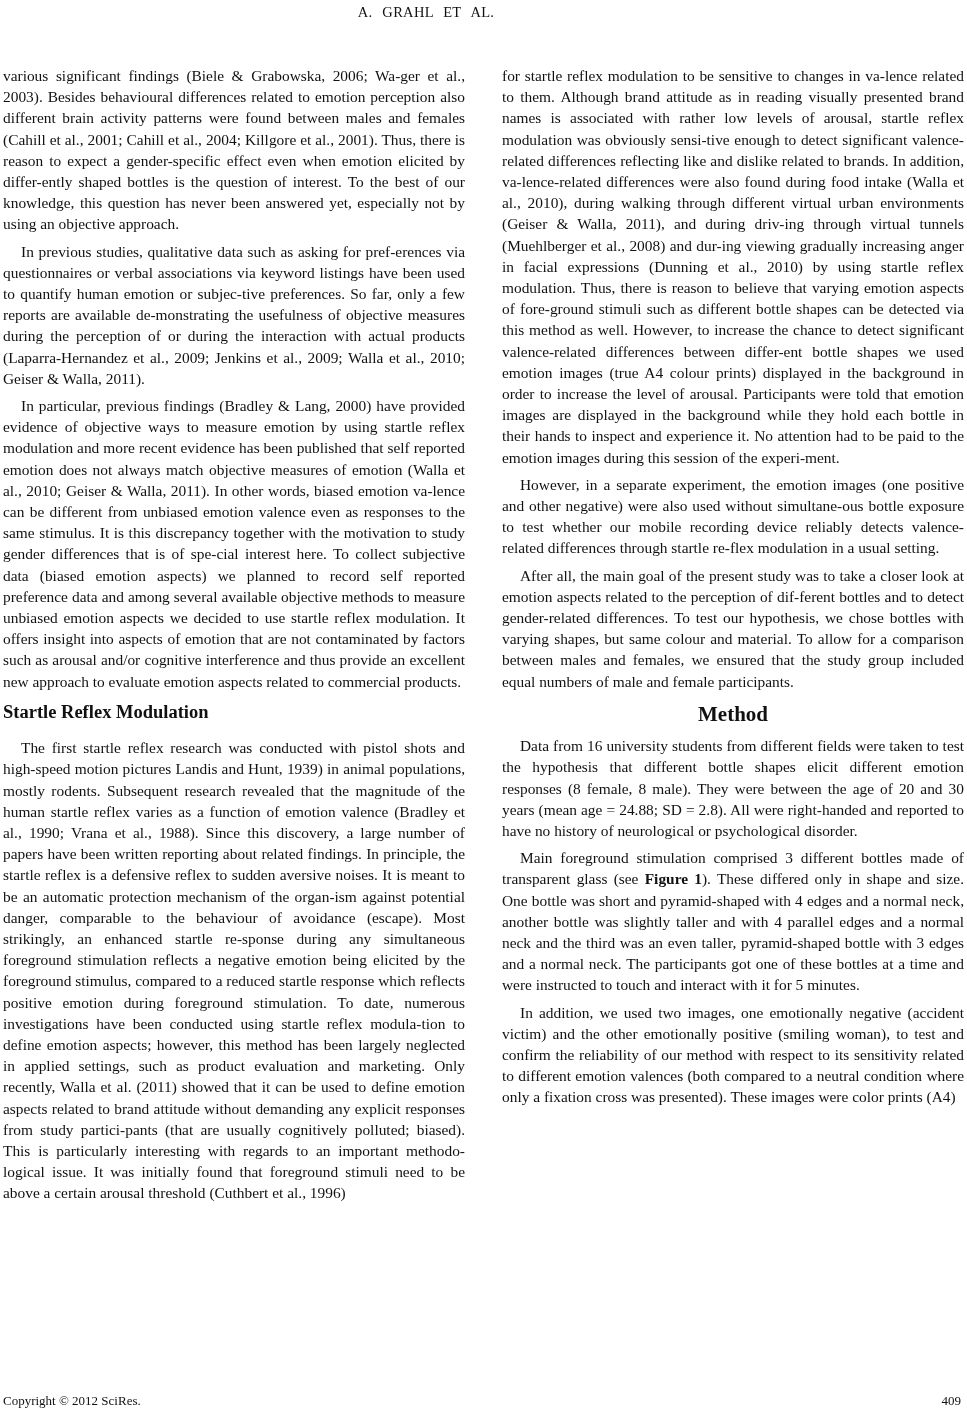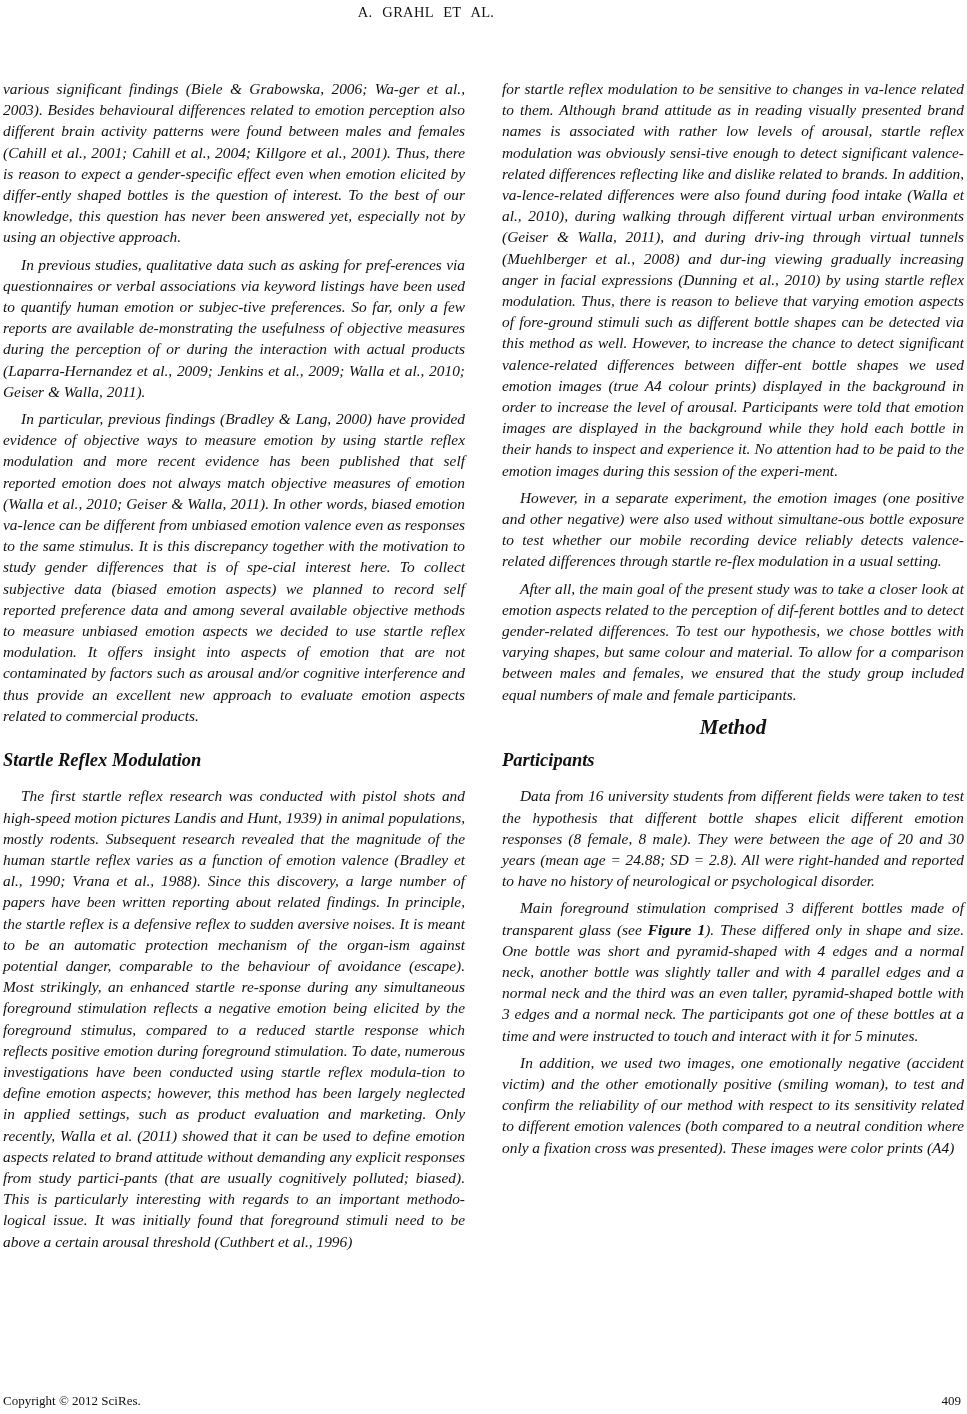--- a/index.html
+++ b/index.html
@@ -6,32 +6,32 @@
     body {
       width: 967px; height: 1414px; position: relative; overflow: hidden;
       font-family: "Liberation Serif", "DejaVu Serif", serif;
       color: #111111;
     }
     .running-head {
       position: absolute; top: 4px; left: 0; width: 852px; text-align: center;
       font-size: 14.5px; letter-spacing: 0.3px; word-spacing: 6px;
     }
     .col {
-      position: absolute; top: 78px; width: 462px;
-      font-size: 15.4px; line-height: 21.2px; font-style: italic;
+      position: absolute; top: 65px; width: 462px;
+      font-size: 15.4px; line-height: 21.2px;
     }
     .col.left { left: 3px; }
     .col.right { left: 502px; }
     p {
       margin: 0 0 6px 0; text-align: justify; text-indent: 18px;
       hyphens: manual;
     }
     p.noindent { text-indent: 0; }
     h2.section {
-      font-size: 18.5px; font-weight: bold; margin: 24px 0 14px 0;
+      font-size: 18.5px; font-weight: bold; margin: 10px 0 14px 0;
     }
     h1.major {
       font-size: 21px; font-weight: bold; text-align: center; margin: 12px 0 10px 0;
     }
     h2.sub {
       font-size: 18.5px; font-weight: bold; margin: 12px 0 14px 0;
     }
     h2.sub.gap { margin-top: 22px; }
     .footer-left {
       position: absolute; left: 3px; top: 1393px; font-size: 13px;
@@ -52,20 +52,19 @@
   <p>In particular, previous findings (Bradley &amp; Lang, 2000) have provided evidence of objective ways to measure emotion by using startle reflex modulation and more recent evidence has been published that self reported emotion does not always match objective measures of emotion (Walla et al., 2010; Geiser &amp; Walla, 2011). In other words, biased emotion va-lence can be different from unbiased emotion valence even as responses to the same stimulus. It is this discrepancy together with the motivation to study gender differences that is of spe-cial interest here. To collect subjective data (biased emotion aspects) we planned to record self reported preference data and among several available objective methods to measure unbiased emotion aspects we decided to use startle reflex modulation. It offers insight into aspects of emotion that are not contaminated by factors such as arousal and/or cognitive interference and thus provide an excellent new approach to evaluate emotion aspects related to commercial products.</p>
   <h2 class="section">Startle Reflex Modulation</h2>
   <p>The first startle reflex research was conducted with pistol shots and high-speed motion pictures Landis and Hunt, 1939) in animal populations, mostly rodents. Subsequent research revealed that the magnitude of the human startle reflex varies as a function of emotion valence (Bradley et al., 1990; Vrana et al., 1988). Since this discovery, a large number of papers have been written reporting about related findings. In principle, the startle reflex is a defensive reflex to sudden aversive noises. It is meant to be an automatic protection mechanism of the organ-ism against potential danger, comparable to the behaviour of avoidance (escape). Most strikingly, an enhanced startle re-sponse during any simultaneous foreground stimulation reflects a negative emotion being elicited by the foreground stimulus, compared to a reduced startle response which reflects positive emotion during foreground stimulation. To date, numerous investigations have been conducted using startle reflex modula-tion to define emotion aspects; however, this method has been largely neglected in applied settings, such as product evaluation and marketing. Only recently, Walla et al. (2011) showed that it can be used to define emotion aspects related to brand attitude without demanding any explicit responses from study partici-pants (that are usually cognitively polluted; biased). This is particularly interesting with regards to an important methodo-logical issue. It was initially found that foreground stimuli need to be above a certain arousal threshold (Cuthbert et al., 1996)</p>
 </div>
 
 <div class="col right">
   <p class="noindent">for startle reflex modulation to be sensitive to changes in va-lence related to them. Although brand attitude as in reading visually presented brand names is associated with rather low levels of arousal, startle reflex modulation was obviously sensi-tive enough to detect significant valence-related differences reflecting like and dislike related to brands. In addition, va-lence-related differences were also found during food intake (Walla et al., 2010), during walking through different virtual urban environments (Geiser &amp; Walla, 2011), and during driv-ing through virtual tunnels (Muehlberger et al., 2008) and dur-ing viewing gradually increasing anger in facial expressions (Dunning et al., 2010) by using startle reflex modulation. Thus, there is reason to believe that varying emotion aspects of fore-ground stimuli such as different bottle shapes can be detected via this method as well. However, to increase the chance to detect significant valence-related differences between differ-ent bottle shapes we used emotion images (true A4 colour prints) displayed in the background in order to increase the level of arousal. Participants were told that emotion images are displayed in the background while they hold each bottle in their hands to inspect and experience it. No attention had to be paid to the emotion images during this session of the experi-ment.</p>
   <p>However, in a separate experiment, the emotion images (one positive and other negative) were also used without simultane-ous bottle exposure to test whether our mobile recording device reliably detects valence-related differences through startle re-flex modulation in a usual setting.</p>
   <p>After all, the main goal of the present study was to take a closer look at emotion aspects related to the perception of dif-ferent bottles and to detect gender-related differences. To test our hypothesis, we chose bottles with varying shapes, but same colour and material. To allow for a comparison between males and females, we ensured that the study group included equal numbers of male and female participants.</p>
   <h1 class="major">Method</h1>
-  <h2 class="sub">Participants</h2>
   <p>Data from 16 university students from different fields were taken to test the hypothesis that different bottle shapes elicit different emotion responses (8 female, 8 male). They were between the age of 20 and 30 years (mean age = 24.88; SD = 2.8). All were right-handed and reported to have no history of neurological or psychological disorder.</p>
   <p><span>Main foreground stimulation comprised 3 different bottles made of transparent glass (see </span><b>Figure 1</b><span>). These differed only in shape and size. One bottle was short and pyramid-shaped with 4 edges and a normal neck, another bottle was slightly taller and with 4 parallel edges and a normal neck and the third was an even taller, pyramid-shaped bottle with 3 edges and a normal neck. The participants got one of these bottles at a time and were instructed to touch and interact with it for 5 minutes.</span></p>
   <p>In addition, we used two images, one emotionally negative (accident victim) and the other emotionally positive (smiling woman), to test and confirm the reliability of our method with respect to its sensitivity related to different emotion valences (both compared to a neutral condition where only a fixation cross was presented). These images were color prints (A4)</p>
 </div>
 
 <div class="footer-left">Copyright © 2012 SciRes.</div>
 <div class="footer-right">409</div>
 
 </body></html>

